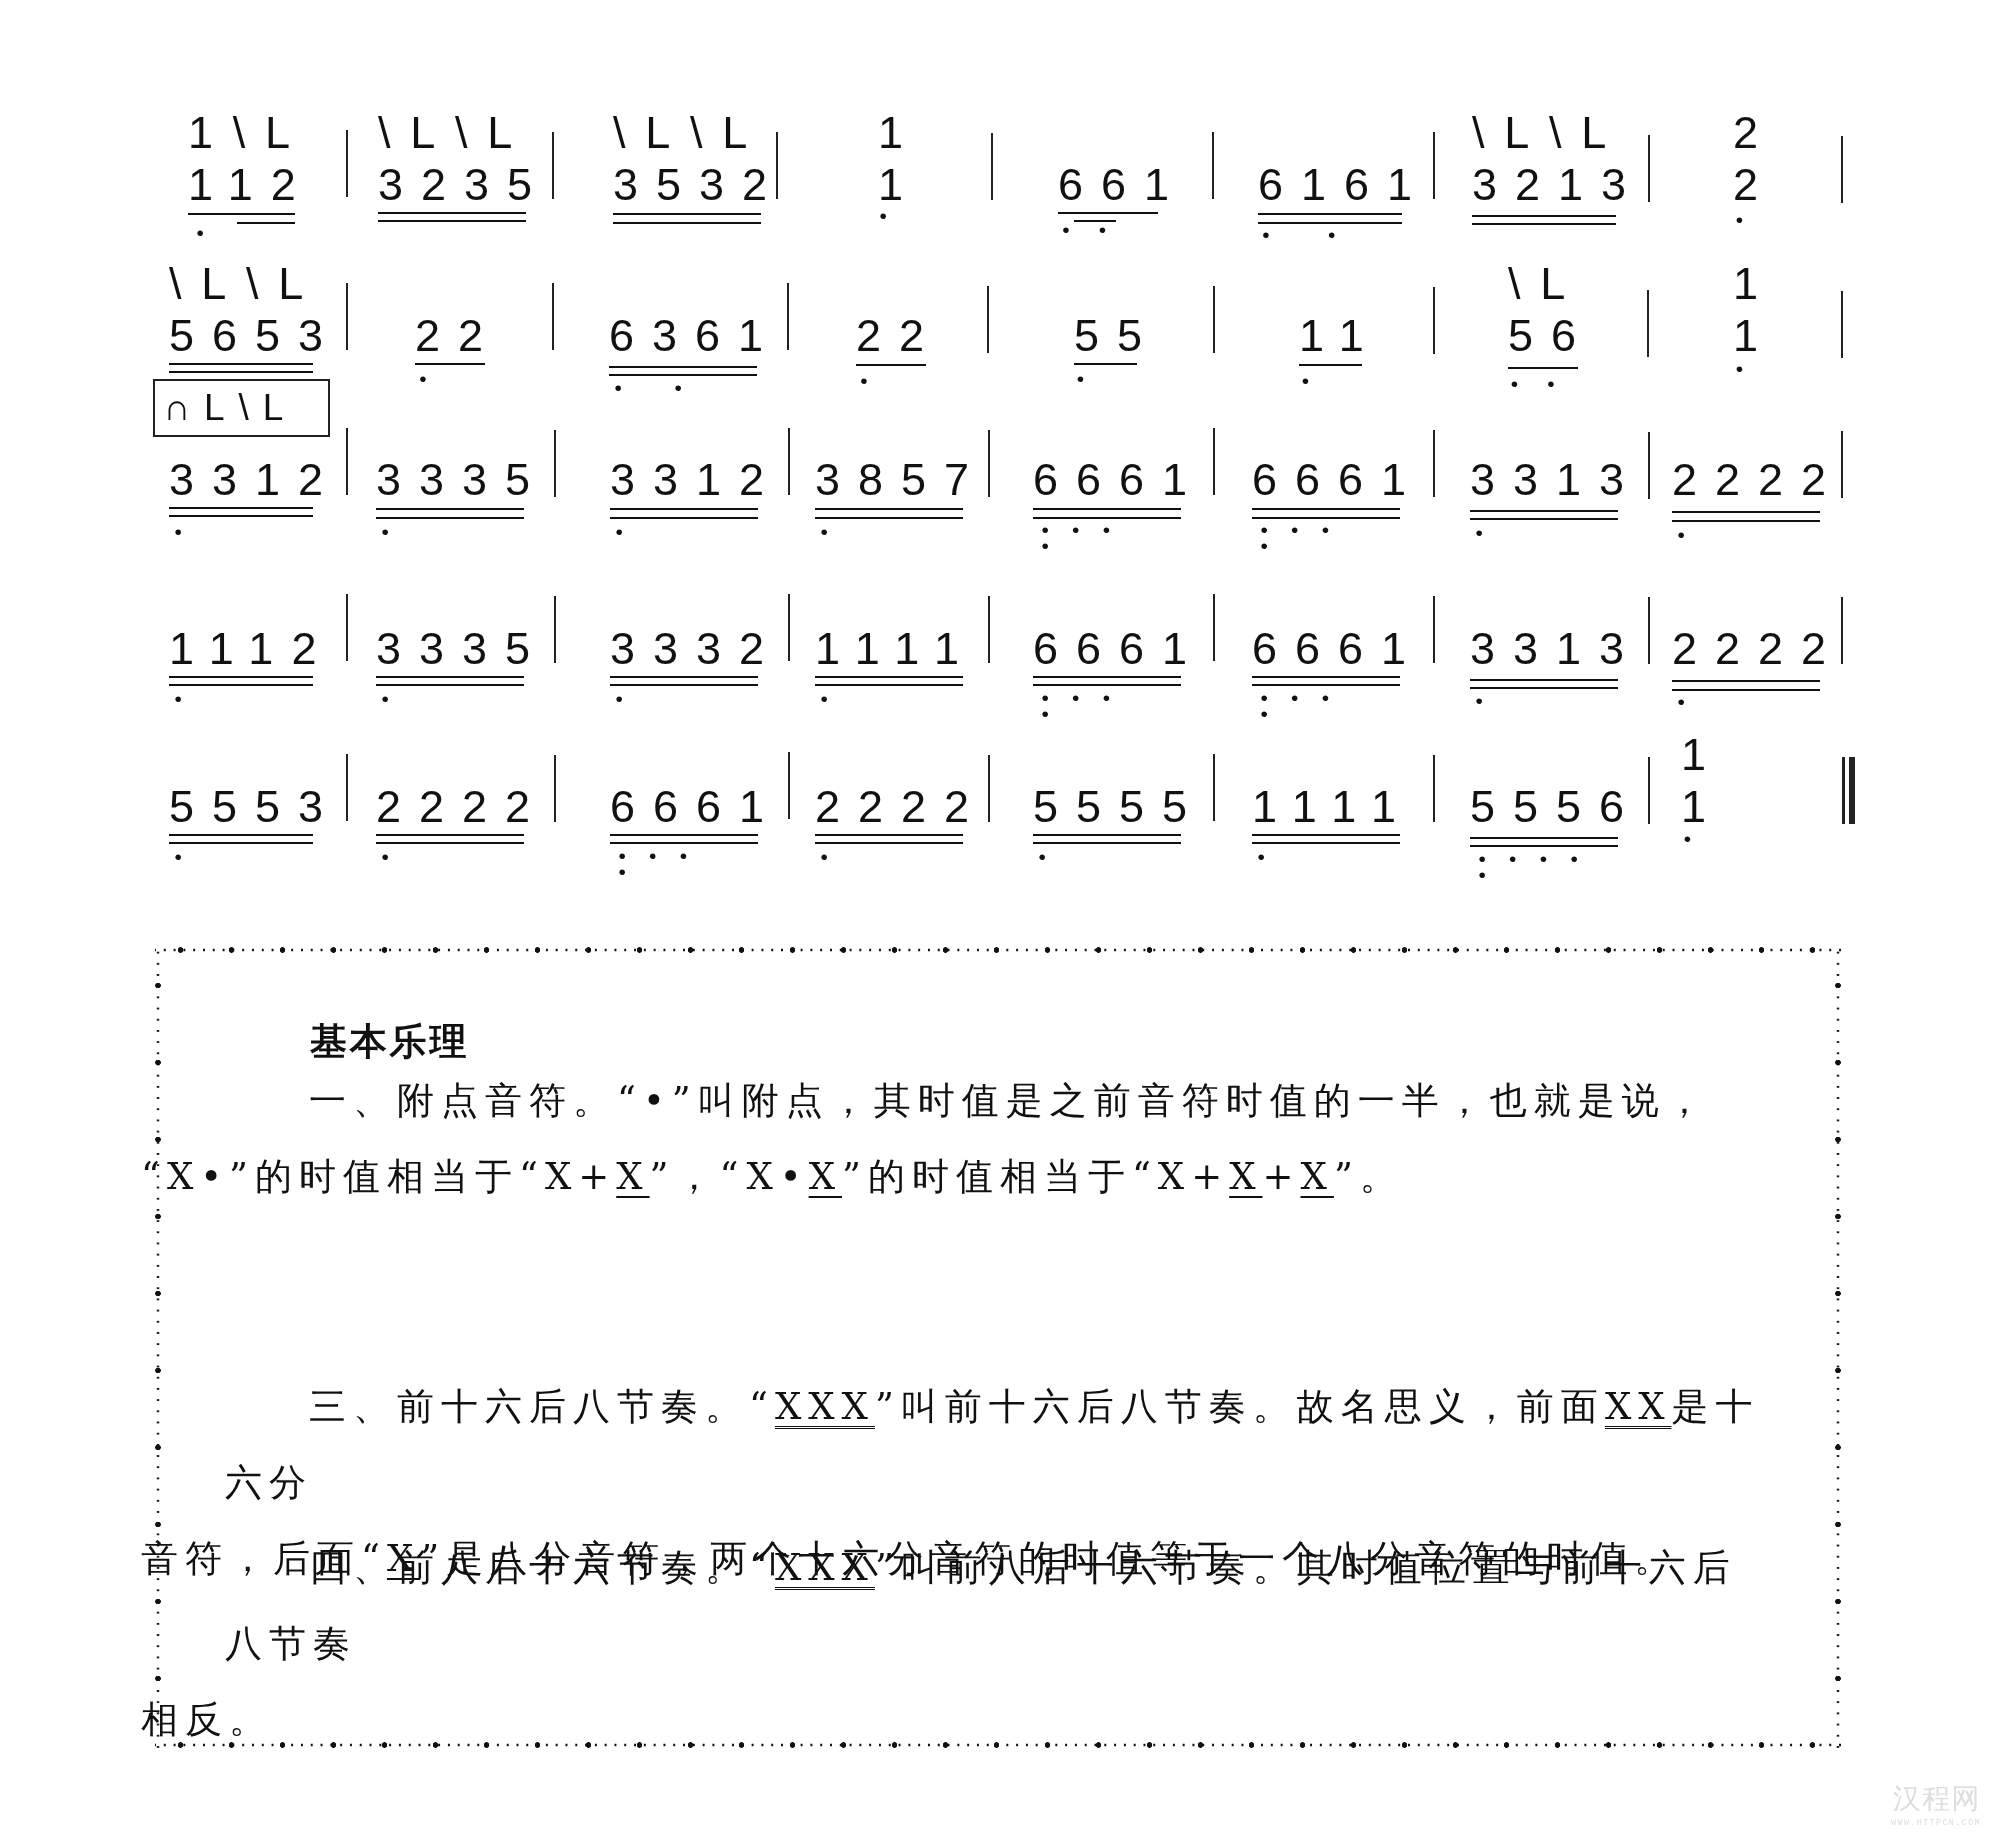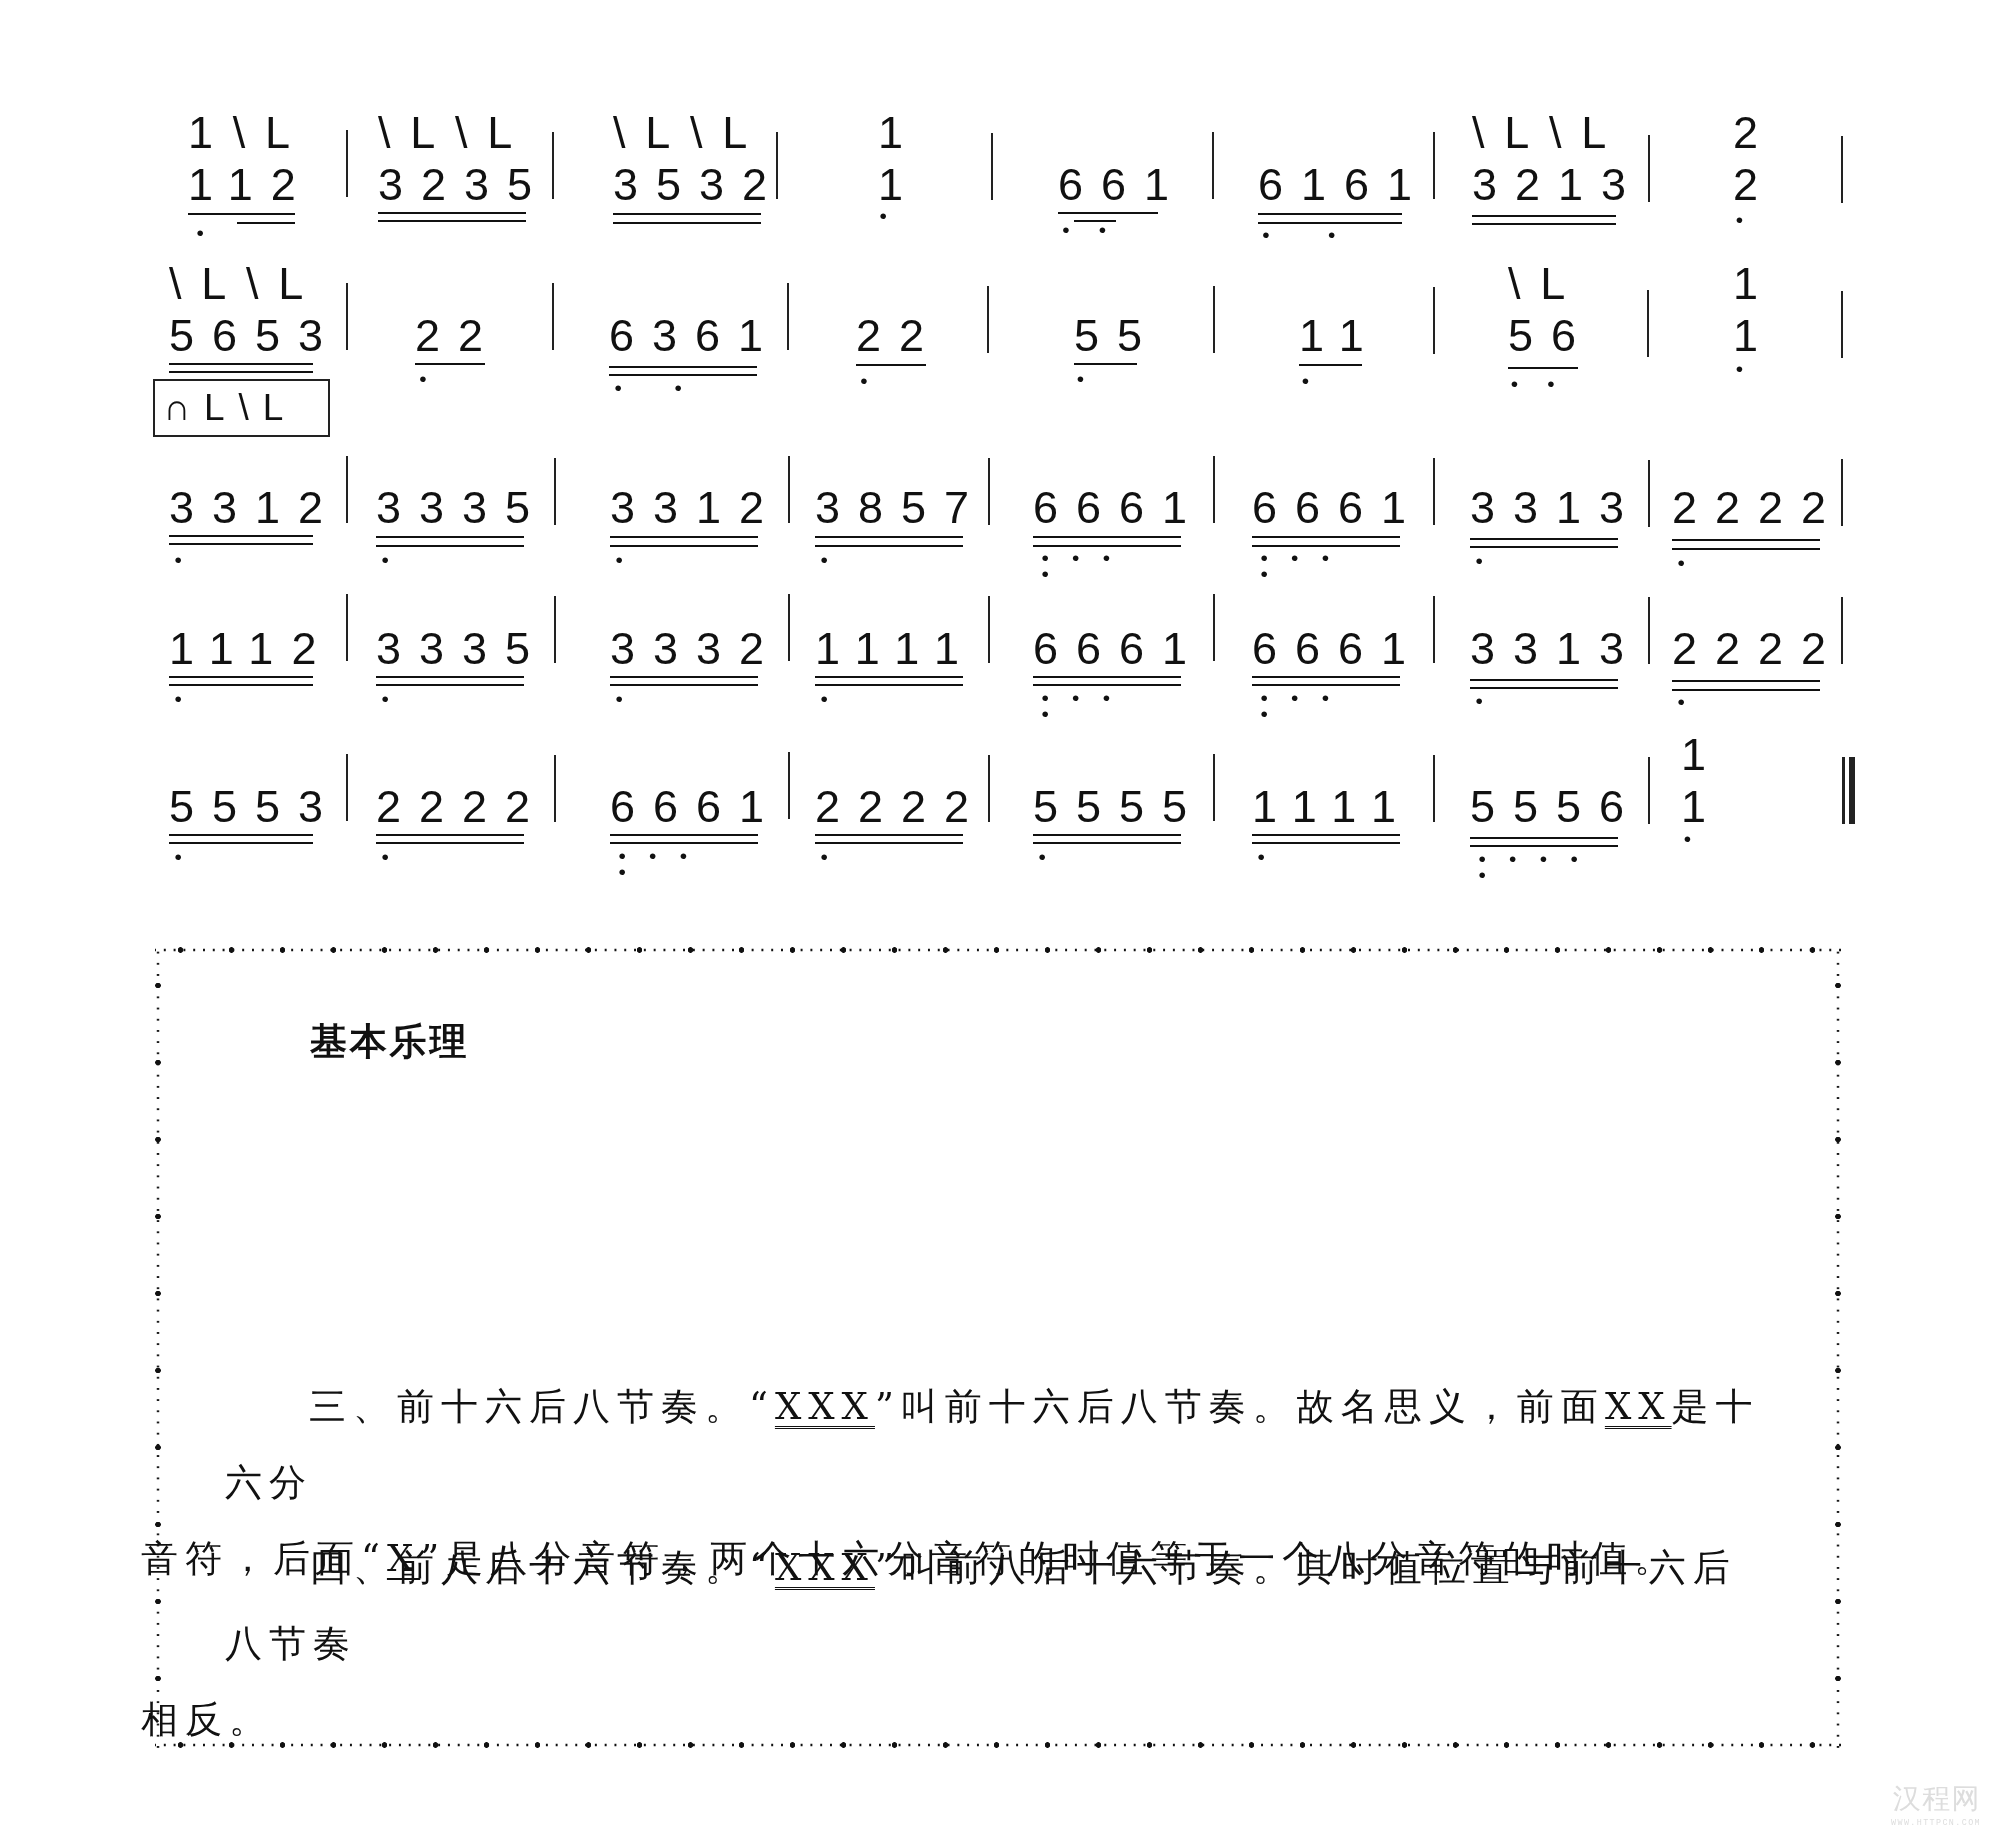--- a/index.html
+++ b/index.html
@@ -168,21 +168,21 @@
     <div class="measure" style="left:1733px;width:42px;">
       <div class="marks">1</div>
       <div class="notes">1</div>
       <div class="dots" style="top:119px;left:2.8px;">•</div>
     </div>
     <div class="bar" style="left:1841px;top:49px;height:67px;"></div>
   </div>
 
   <div class="bracket-box">∩L\L</div>
 
-  <div class="row" style="top:414px;">
+  <div class="row" style="top:386px;">
     <div class="measure" style="left:169px;width:155px;">
       <div class="notes">3312</div>
       <div class="ul1" style="top:121px;width:144px;"></div>
       <div class="ul2" style="top:129px;width:144px;"></div>
       <div class="dots" style="top:138px;left:5.6px;">•</div>
     </div>
     <div class="bar" style="left:346px;top:42px;height:67px;"></div>
 
     <div class="measure" style="left:376px;width:155px;">
       <div class="notes">3335</div>
@@ -375,20 +375,24 @@
 </div>
 
 <div class="theory">
   <div class="frame-top"></div>
   <div class="frame-bot"></div>
   <div class="frame-left"></div>
   <div class="frame-right"></div>
 
   <div class="theory-title">基本乐理</div>
 
+  <div class="para" style="top:116px;">
+    <span>一、附点音符。“•”叫附点，其时值是之前音符时值的一半，也就是说，</span><br>
+    <span style="margin-left:-84px;">“X•”的时值相当于“X+</span><span class="u">X</span><span>”，“X•</span><span class="u">X</span><span>”的时值相当于“X+</span><span class="u">X</span><span>+</span><span class="u">X</span><span>”。</span>
+  </div>
 
 
   <div class="para" style="top:583px;">
     <span>四、前八后十六节奏。“</span><span class="uu">XXX</span><span>”叫前八后十六节奏。其时值位置与前十六后八节奏</span><br>
     <span style="margin-left:-84px;">相反。</span>
   </div>
 
   <div class="para" style="top:422px;">
     <span>三、前十六后八节奏。“</span><span class="uu">XXX</span><span>”叫前十六后八节奏。故名思义，前面</span><span class="uu">XX</span><span>是十六分</span><br>
     <span style="margin-left:-84px;">音符，后面“</span><span class="u">X</span><span>”是八分音符，两个十六分音符的时值等于一个八分音符的时值。</span>

